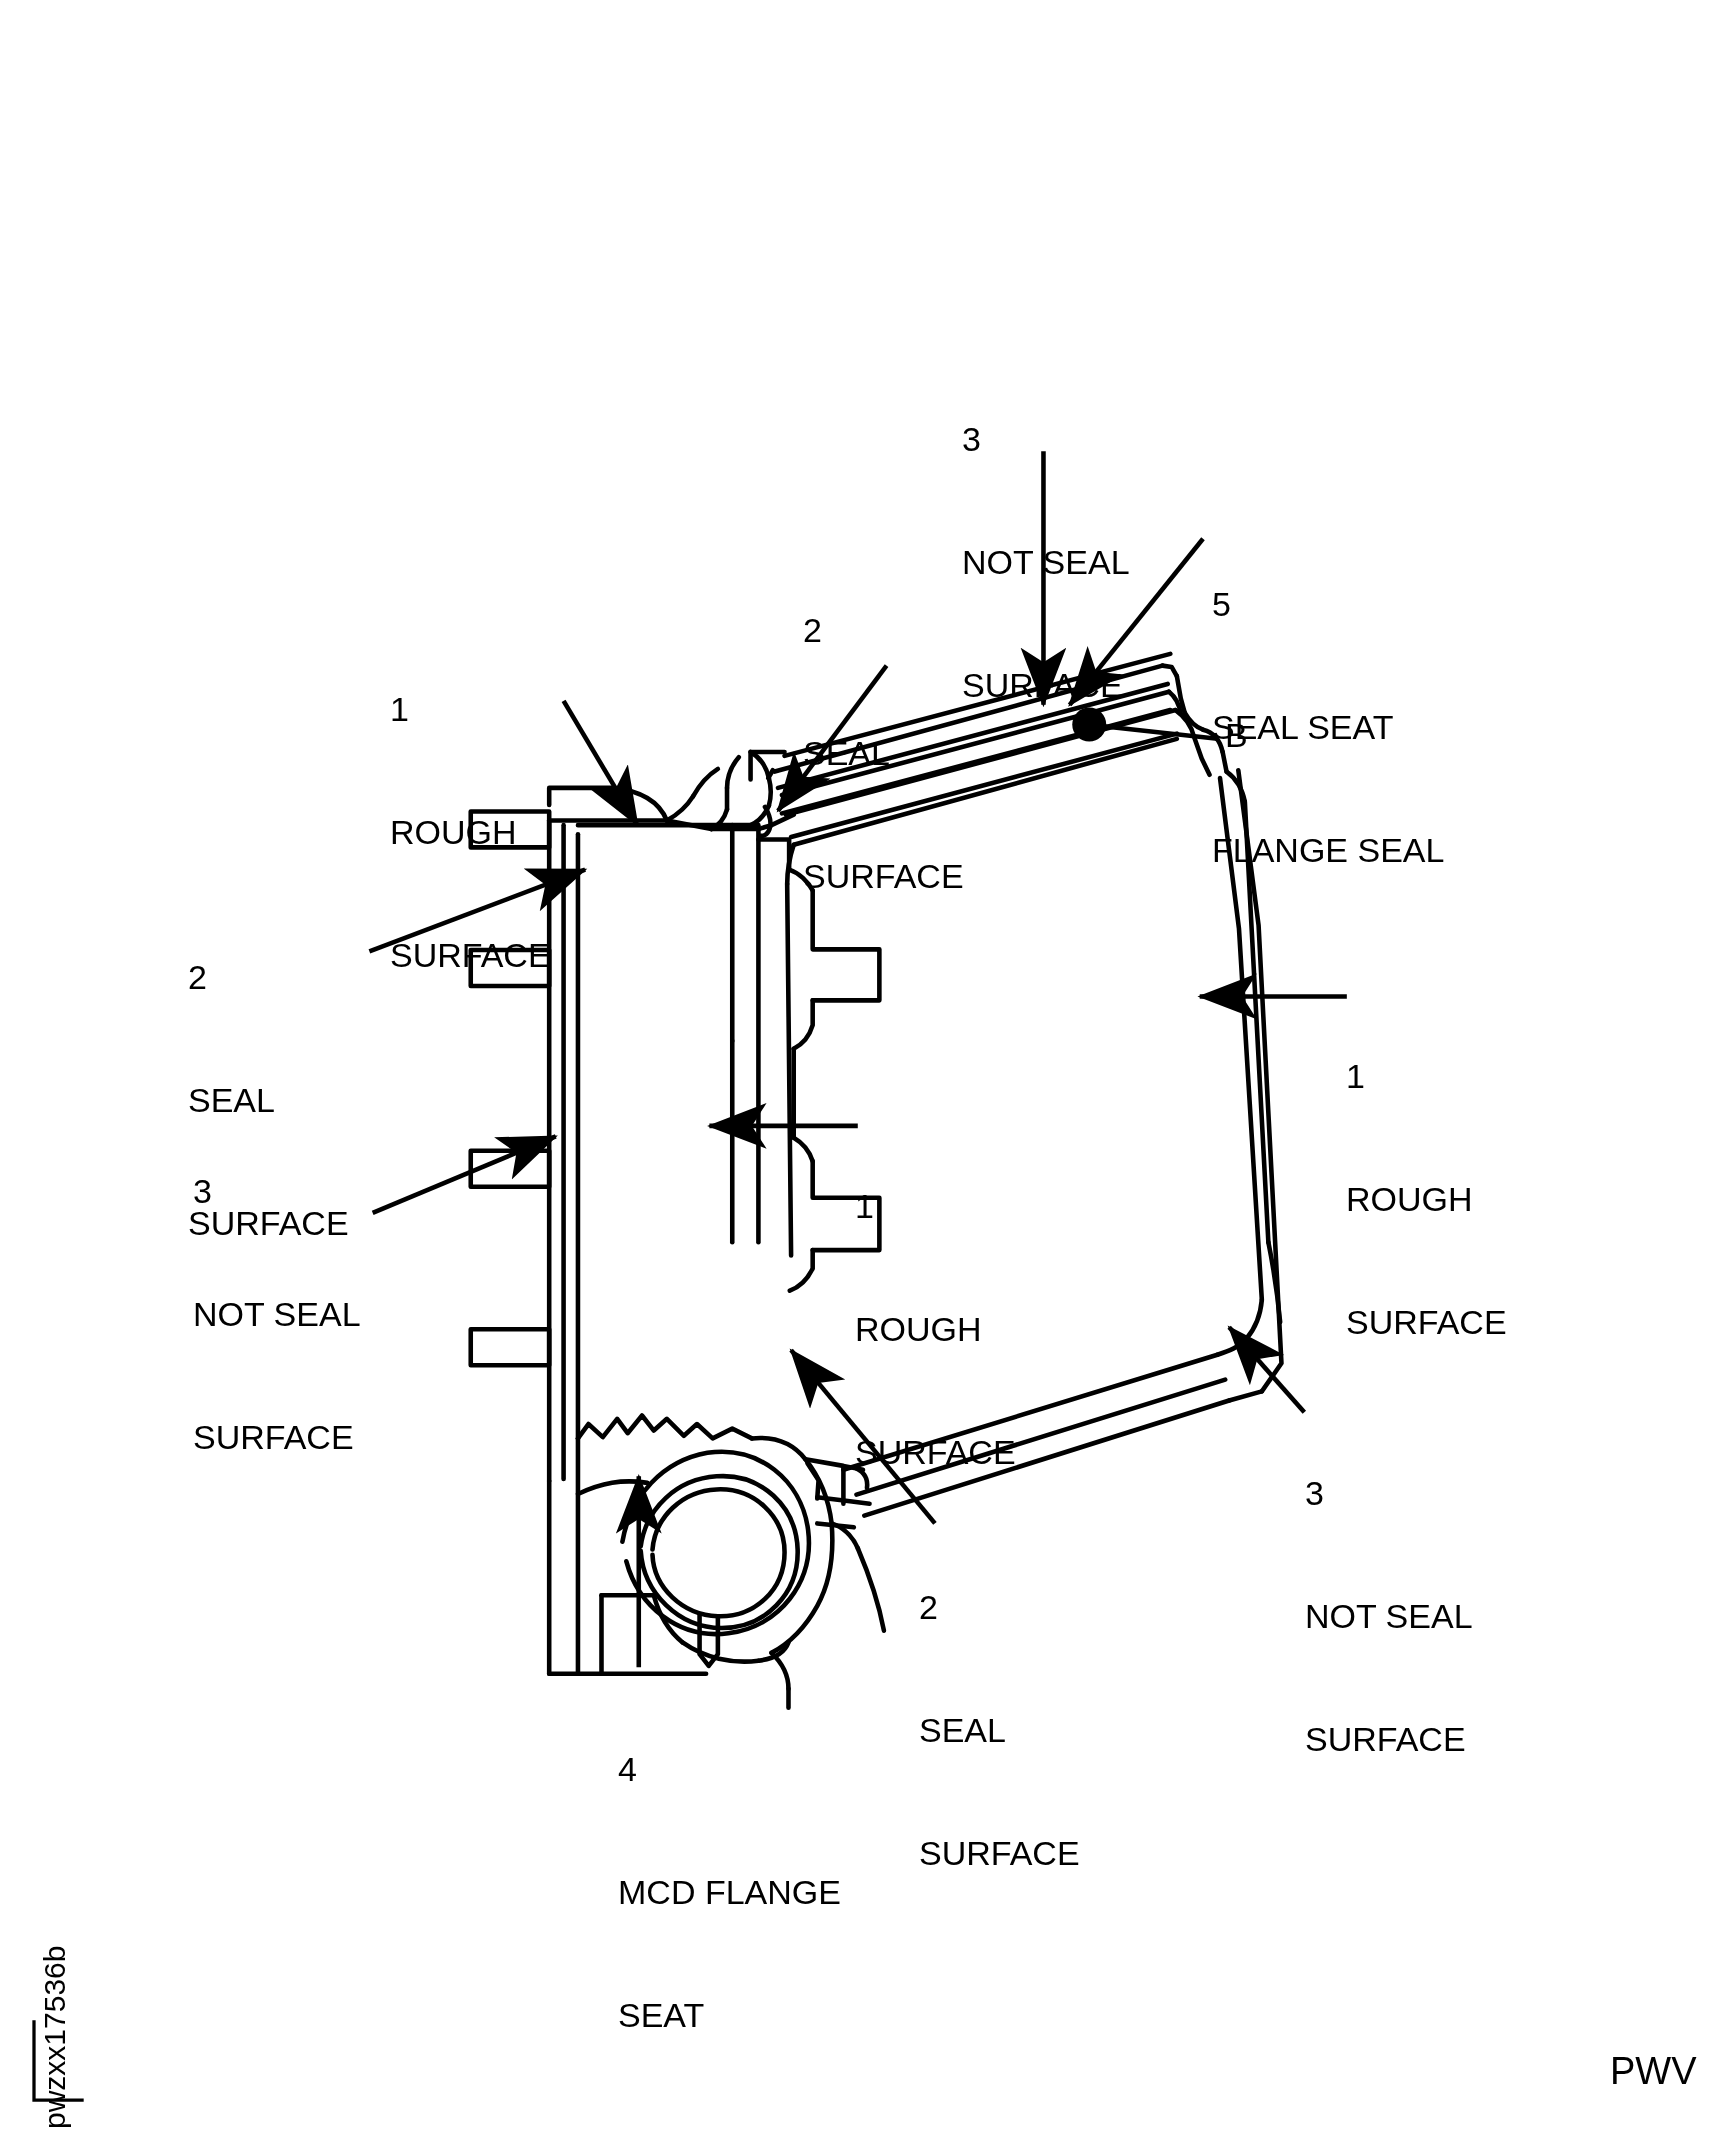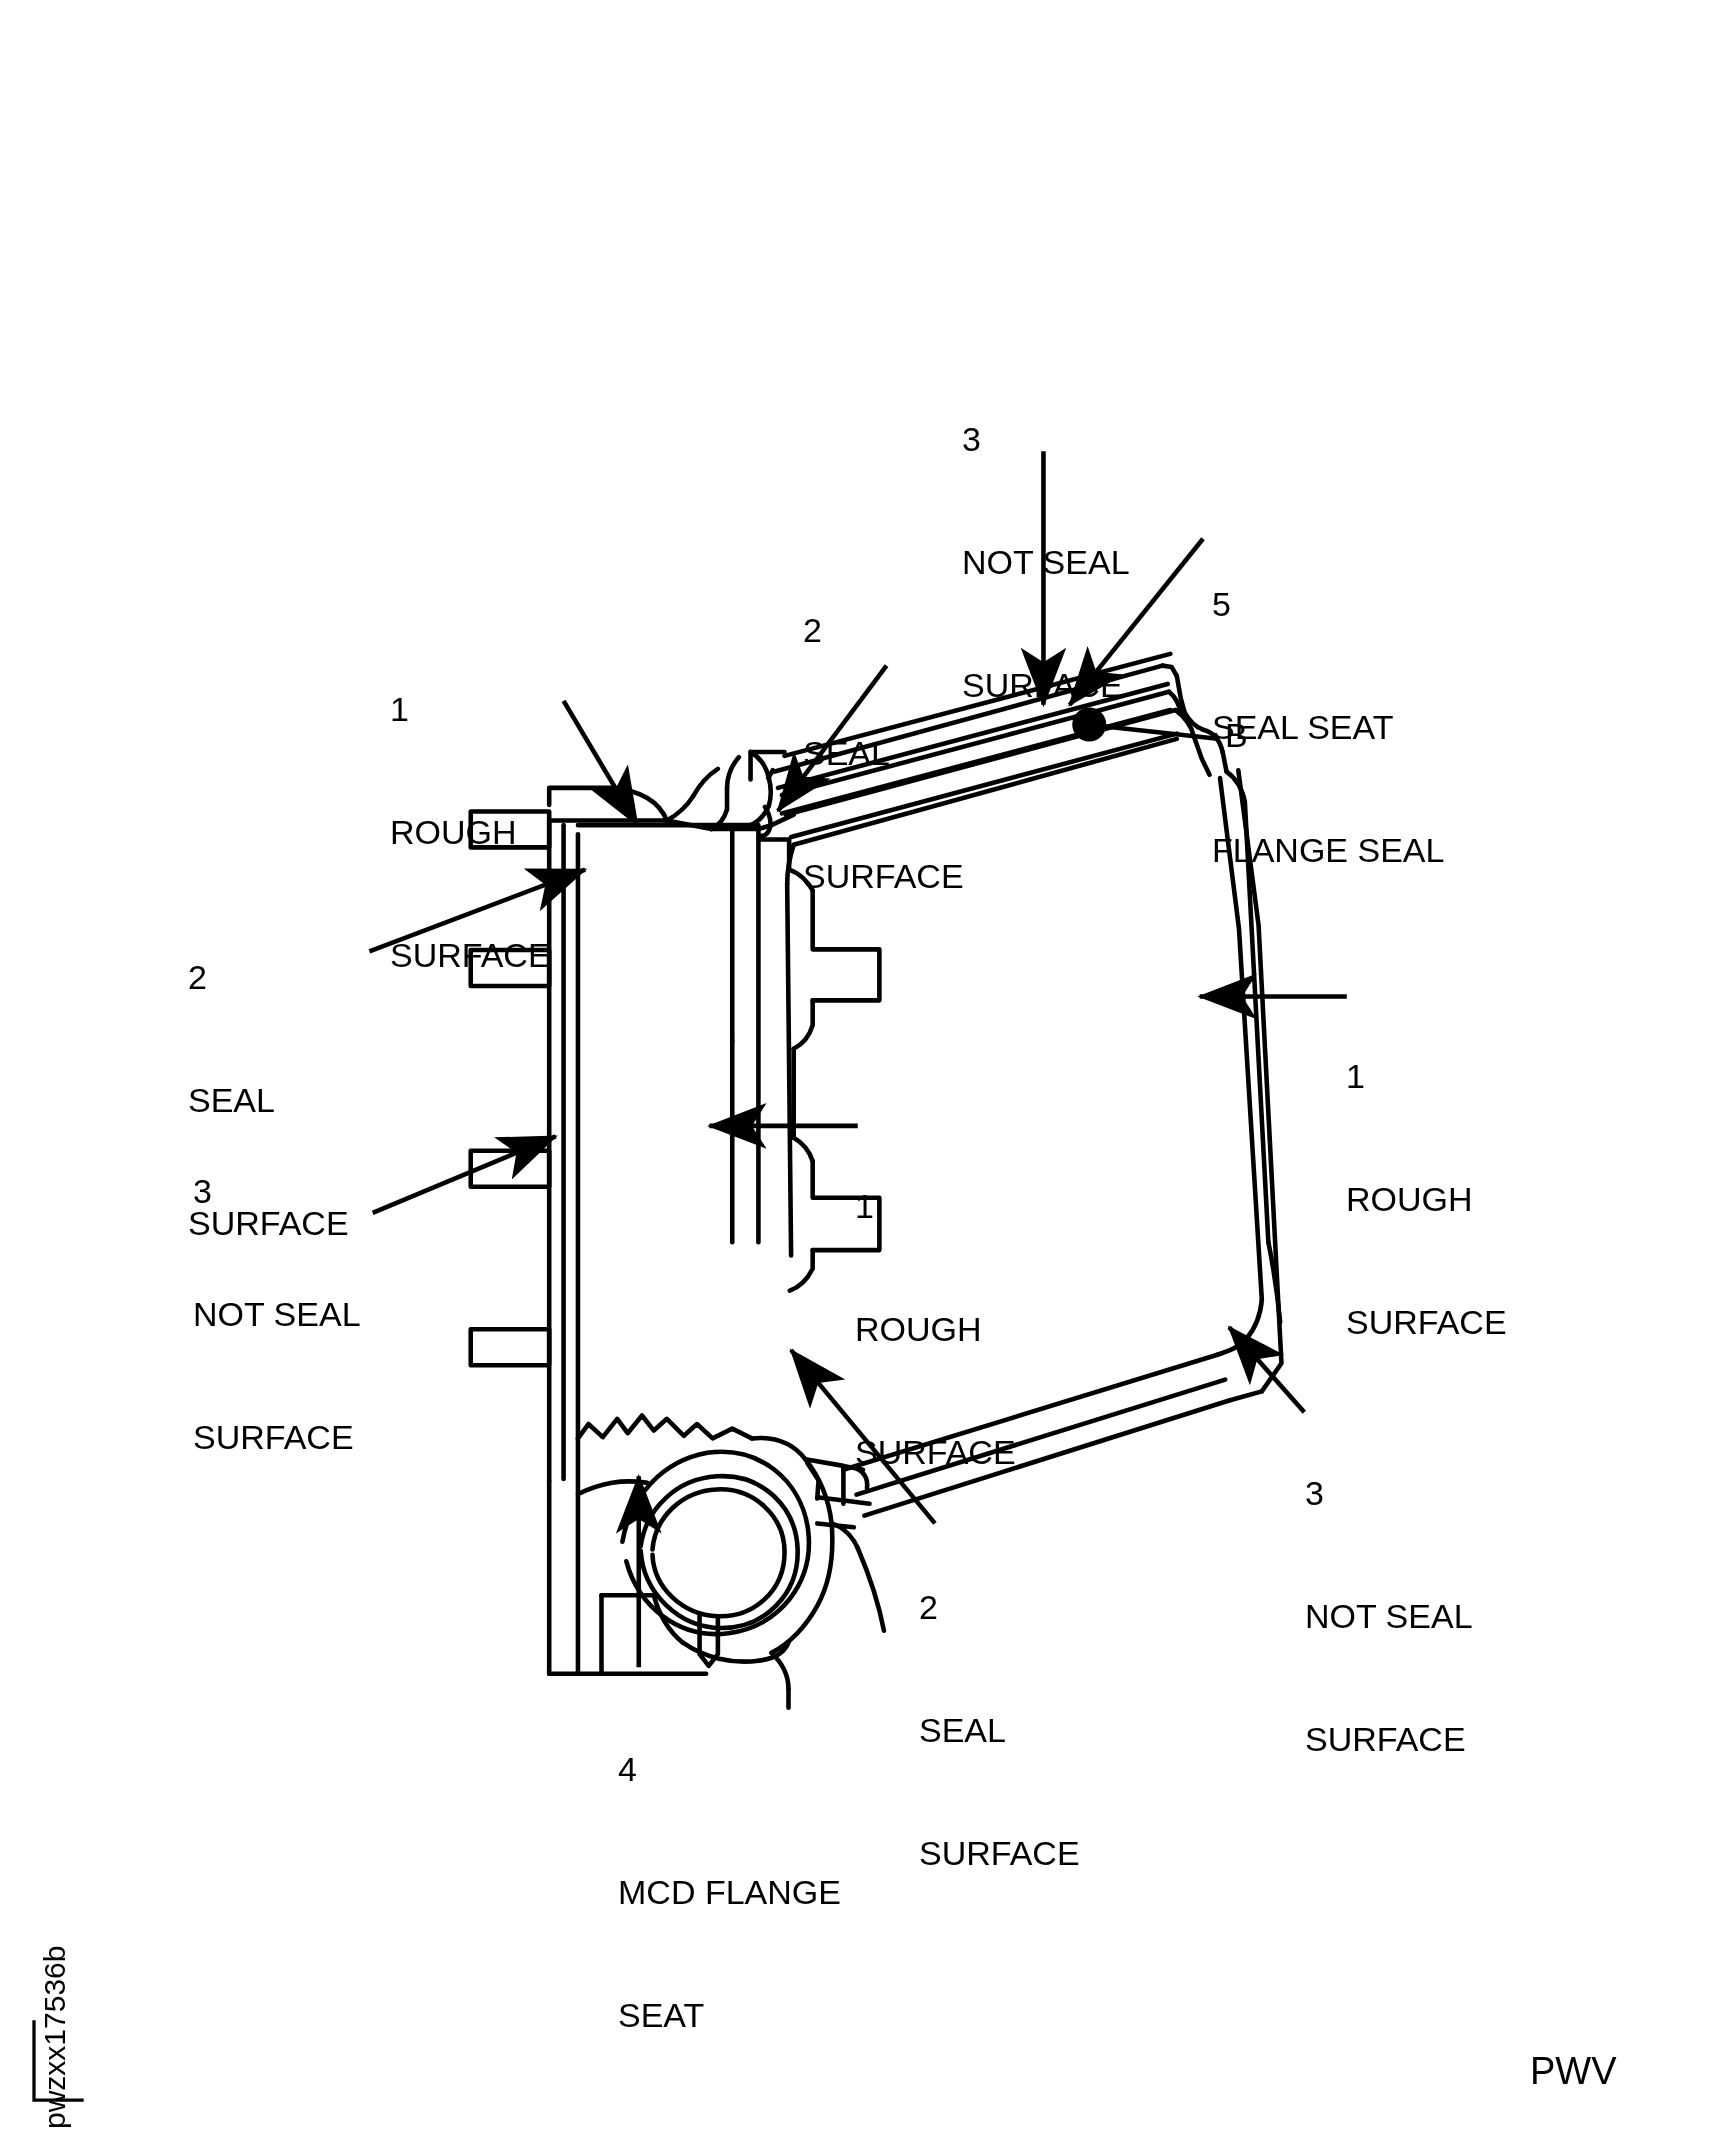--- a/index.html
+++ b/index.html
@@ -311,16 +311,16 @@
   <div class="callout" style="left:618px; top:1667px;">
     <span class="num">4</span>
     <span class="ln">MCD FLANGE</span>
     <span class="ln">SEAT</span>
   </div>
 
   <div class="single-letter" style="left:1225px; top:715px;">B</div>
 
   <div class="corner-code" style="left:72px; top:2095px;">pwzxx17536b</div>
 
-  <div class="footer-code" style="left:1530px; top:2050px;">PWV</div>
+  <div class="footer-code" style="left:1610px; top:2050px;">PWV</div>
 
 </div>
 
 
 </body></html>

